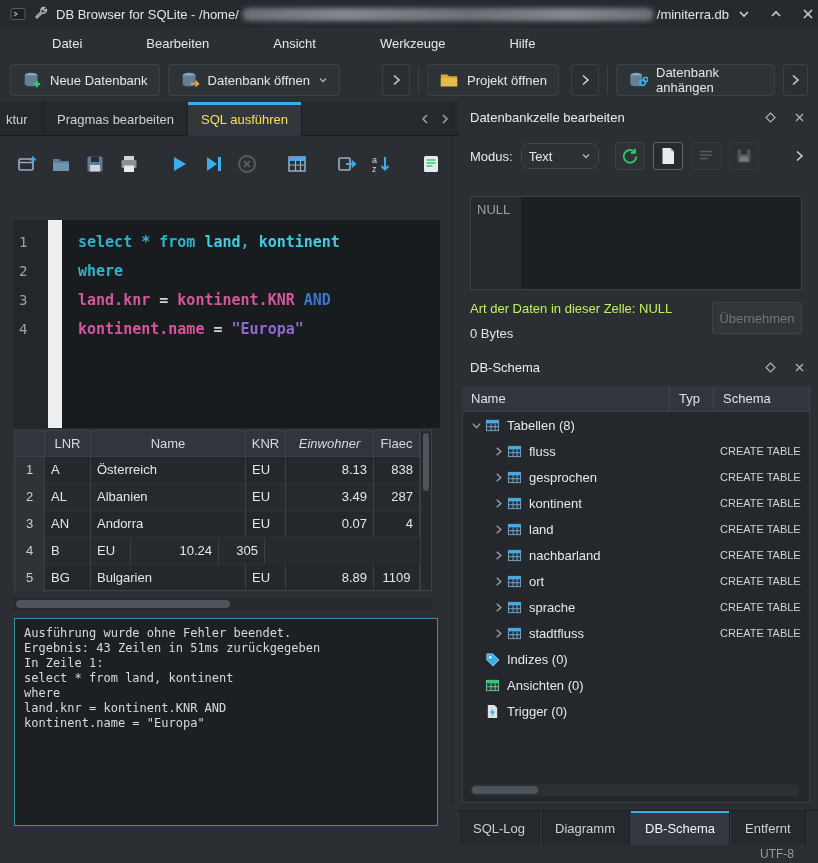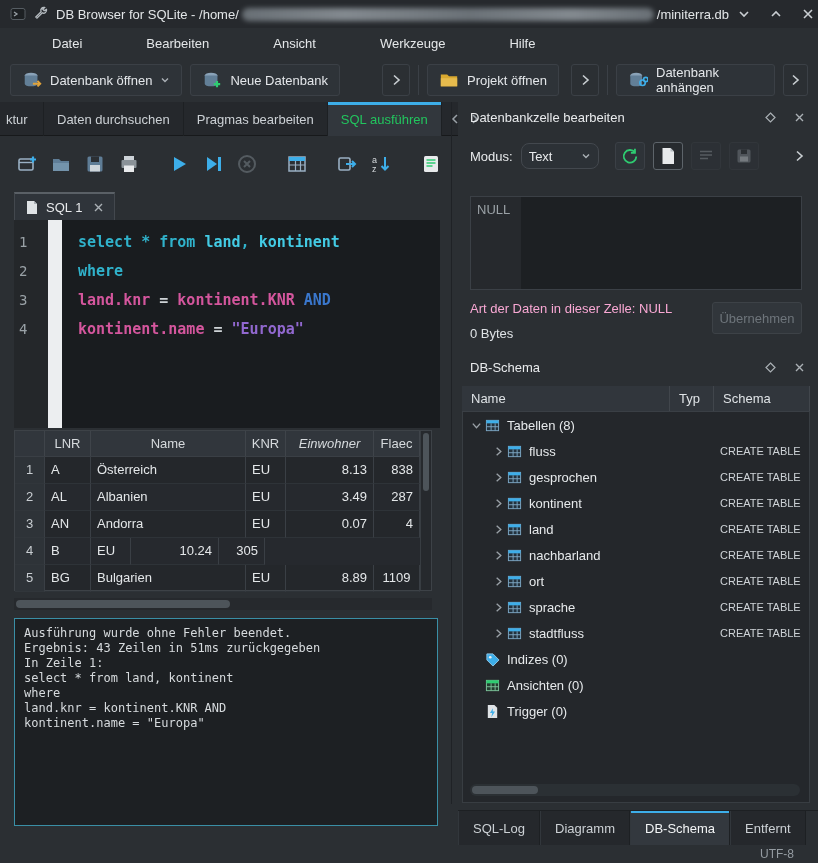--- a/index.html
+++ b/index.html
@@ -33,21 +33,21 @@
   .tb-more { width:28px; height:32px; display:flex; align-items:center; justify-content:center;
              border:1px solid #3b4046; border-radius:3px; margin-left:auto; }
   .tb-sep { width:1px; height:30px; background:#3b4046; margin:0 8px; }
 
   
   .tabbar { position:absolute; left:0; top:102px; width:458px; height:34px; background:#25282c;
             border-bottom:1px solid #17191b; display:flex; }
   .tabs { display:flex; flex:1; }
   .tab { height:34px; display:flex; align-items:center; padding:0 13px; color:#ccd1d5;
          border-right:1px solid #1d2023; white-space:nowrap; }
-  .tab.active { background:#32373d; color:#22c55e; box-shadow:inset 0 3px 0 #3daee9; }
+  .tab.active { background:#32373d; color:#fde047; box-shadow:inset 0 3px 0 #3daee9; }
   .tab.clipped { width:44px; overflow:hidden; padding:0 6px; }
   .tab-nav { display:flex; align-items:center; gap:6px; padding:0 6px; }
   .tab-nav span { width:14px; height:18px; display:flex; align-items:center; justify-content:center; }
   .vdiv { position:absolute; left:451px; top:102px; width:1px; height:702px; background:#1f2226; }
 
   
   .edbar { position:absolute; left:14px; top:142px; width:430px; height:44px;
            display:flex; align-items:center; gap:8px; }
   .edbtn { width:26px; height:26px; display:flex; align-items:center; justify-content:center; border-radius:3px; }
   .edbtn.disabled { opacity:.55; }
@@ -114,21 +114,21 @@
           background:#2e3338; border:1px solid #3b4046; border-radius:3px; }
   .mbtn.first { margin-left:8px; }
   .mbtn.active { background:#272b2f; border-color:#5d646a; }
   .mbtn.disabled { opacity:.45; }
   .mrow-chev { margin-left:auto; }
 
   .nullbox { position:absolute; left:470px; top:196px; width:332px; height:94px;
              background:#1d2023; border:1px solid #3b4046; }
   .nullbox .gut { position:absolute; left:0; top:0; width:50px; height:100%; background:#26292d; }
   .nullbox .val { position:absolute; left:6px; top:5px; color:#9aa1a6; }
-  .cellinfo { position:absolute; left:470px; top:301px; color:#f9a8d4; }
+  .cellinfo { position:absolute; left:470px; top:301px; color:#bef264; }
   .applybtn { position:absolute; left:712px; top:302px; width:90px; height:32px; background:#31363b;
               border:1px solid #3d4247; border-radius:3px; color:#6e757b; display:flex;
               align-items:center; justify-content:center; }
   .bytes { position:absolute; left:470px; top:326px; color:#dfe3e6; }
 
   .schema-bg { position:absolute; left:462px; top:386px; width:348px; height:417px;
                background:#24272b; border:1px solid #383d42; }
   .schema-colhead { position:absolute; left:462px; top:386px; width:348px; height:26px;
                     display:flex; background:#31363c; border-bottom:1px solid #3a3f45; color:#dfe3e6; }
   .sc-hc { line-height:25px; padding:0 9px; border-right:1px solid #41464c; overflow:hidden; white-space:nowrap; }
@@ -202,39 +202,39 @@
       <span class="menu-item">Hilfe</span>
     </div>
 
   <div class="toolbar">
     <div class="tb-g" style="width:400px">
       <div class="tb-btn">
         <span class="icon">
             <svg width="20" height="20" viewBox="0 0 22 22">
               <ellipse cx="10" cy="6" rx="7" ry="3" fill="#8aa3b8"></ellipse>
               <path d="M3 6v9c0 1.7 3.1 3 7 3s7-1.3 7-3V6" fill="#627f97"></path>
+              <path d="M16.5 12v7M13 15.5h7" stroke="#2ecc71" stroke-width="2.4"></path>
+            </svg>
+          </span>
+        <span>Neue Datenbank</span>
+      </div>
+      <div class="tb-btn">
+        <span class="icon">
+            <svg width="20" height="20" viewBox="0 0 22 22">
+              <ellipse cx="10" cy="6" rx="7" ry="3" fill="#8aa3b8"></ellipse>
+              <path d="M3 6v9c0 1.7 3.1 3 7 3s7-1.3 7-3V6" fill="#627f97"></path>
               <path d="M12 15h8M17 12l3 3-3 3" stroke="#e0a33b" stroke-width="2.2" fill="none"></path>
             </svg>
           </span>
         <span>Datenbank öffnen</span>
         <span class="icon">
             <svg width="10" height="10" viewBox="0 0 10 10">
               <path d="M2 3.5l3 3 3-3" fill="none" stroke="#aab0b5" stroke-width="1.4"></path>
             </svg>
           </span>
-      </div>
-      <div class="tb-btn">
-        <span class="icon">
-            <svg width="20" height="20" viewBox="0 0 22 22">
-              <ellipse cx="10" cy="6" rx="7" ry="3" fill="#8aa3b8"></ellipse>
-              <path d="M3 6v9c0 1.7 3.1 3 7 3s7-1.3 7-3V6" fill="#627f97"></path>
-              <path d="M16.5 12v7M13 15.5h7" stroke="#2ecc71" stroke-width="2.4"></path>
-            </svg>
-          </span>
-        <span>Neue Datenbank</span>
       </div>
       <div class="tb-more icon">
           <svg width="14" height="14" viewBox="0 0 14 14">
             <path d="M5 2.5l5 4.5-5 4.5" fill="none" stroke="#c9ced2" stroke-width="1.6"></path>
           </svg>
         </div>
     </div>
     <div class="tb-sep"></div>
     <div class="tb-g" style="width:172px">
       <div class="tb-btn">
@@ -269,21 +269,20 @@
           <svg width="14" height="14" viewBox="0 0 14 14">
             <path d="M5 2.5l5 4.5-5 4.5" fill="none" stroke="#c9ced2" stroke-width="1.6"></path>
           </svg>
         </div>
     </div>
   </div>
 
   <div class="tabbar">
     <div class="tabs">
         <div class="tab clipped">ktur</div>
-        <div class="tab">Daten durchsuchen</div>
         <div class="tab">Pragmas bearbeiten</div>
         <div class="tab active">SQL ausführen</div>
       </div>
     <div class="tab-nav">
       <span class="icon">
           <svg width="10" height="12" viewBox="0 0 10 12">
             <path d="M7 2L3 6l4 4" fill="none" stroke="#9aa1a7" stroke-width="1.5"></path>
           </svg>
         </span>
       <span class="icon">
@@ -387,34 +386,20 @@
       <span class="edbtn">
         <span class="icon">
           <svg width="22" height="22" viewBox="0 0 22 22">
             <rect x="4" y="3" width="14" height="16" rx="1.5" fill="#e8eaec"></rect>
             <path d="M6.5 7h9M6.5 10h9M6.5 13h6" stroke="#2ecc71" stroke-width="1.4"></path>
           </svg>
         </span>
       </span>
     </div>
 
-  <div class="sqltab">
-    <span class="icon">
-        <svg width="14" height="15" viewBox="0 0 14 15">
-          <path d="M2 1h7l3 3v10H2z" fill="#dfe3e6"></path>
-          <path d="M9 1v3h3" fill="#aab0b5"></path>
-        </svg>
-      </span>
-    <span>SQL 1</span>
-    <span class="x icon">
-        <svg width="11" height="11" viewBox="0 0 11 11">
-          <path d="M2 2l7 7M9 2l-7 7" stroke="#aab0b5" stroke-width="1.4"></path>
-        </svg>
-      </span>
-  </div>
 
   <div class="editor">
     <div class="ed-gutter"></div>
     <div class="ed-margin"></div>
     <div class="ed-lines">
         <div class="ed-line">
           <span class="ed-ln">1</span>
           <span class="ed-code"><span class="s-kw">select * from </span><span class="s-tbl">land</span><span class="s-kw">, </span><span class="s-tbl">kontinent</span></span>
         </div>
         <div class="ed-line">

